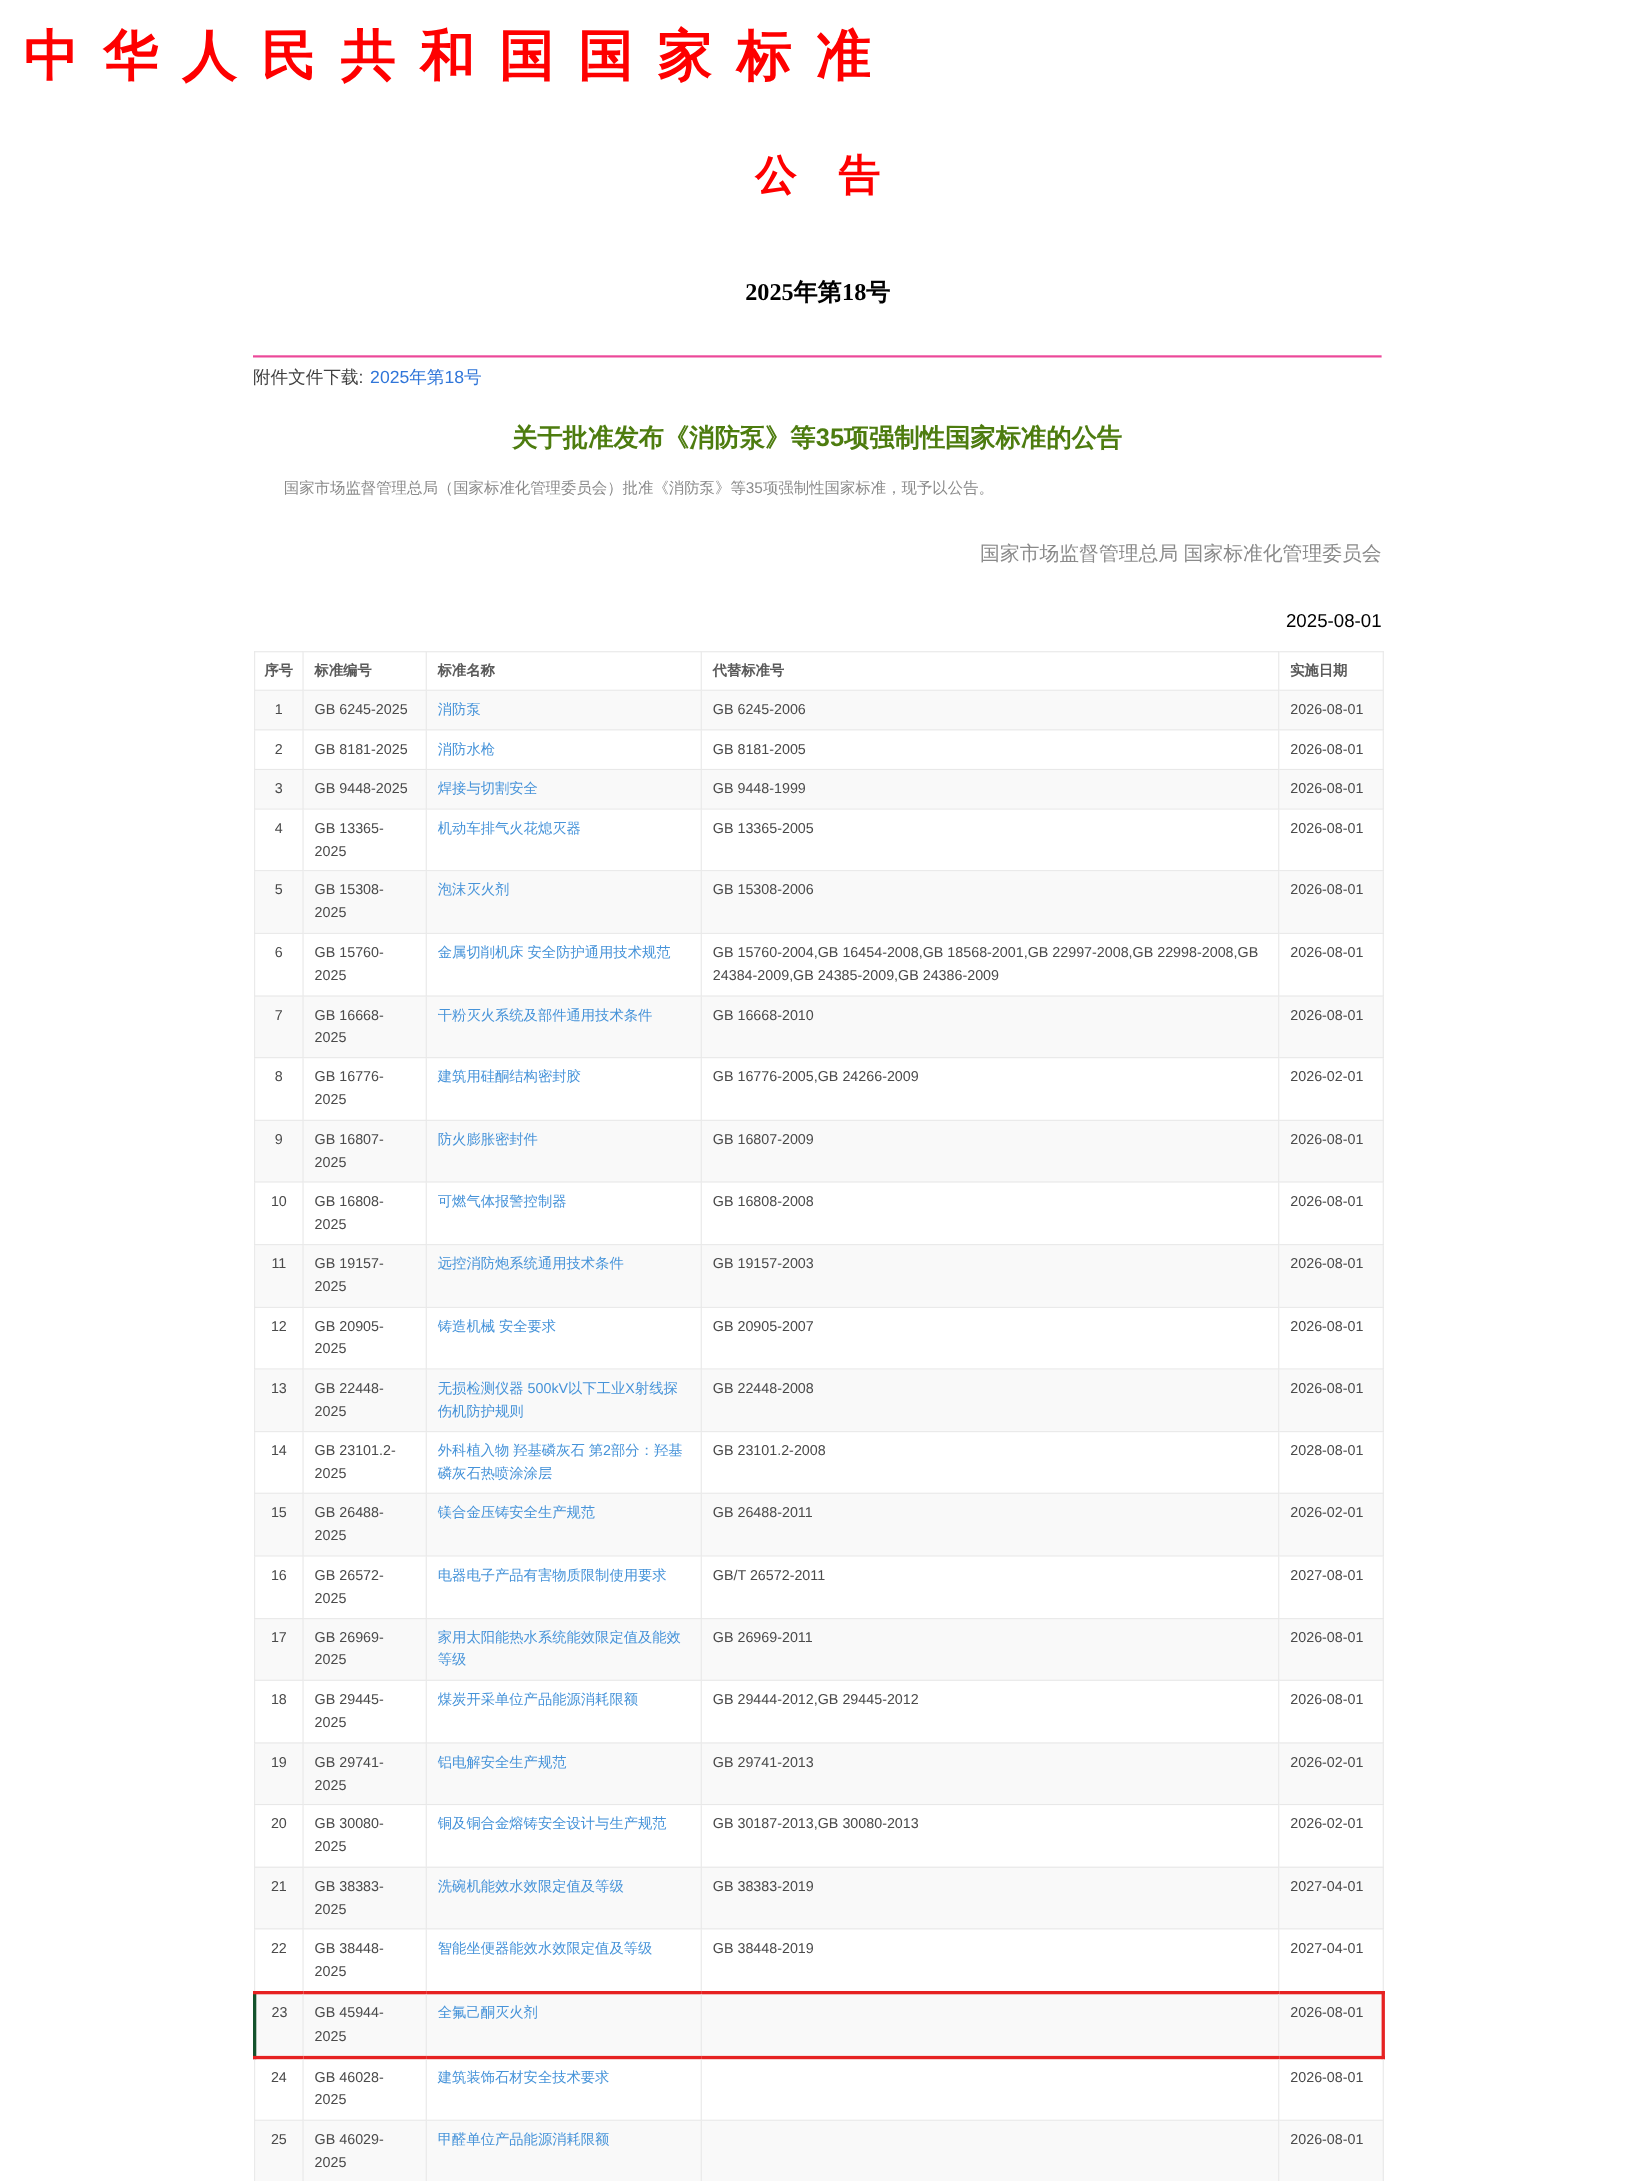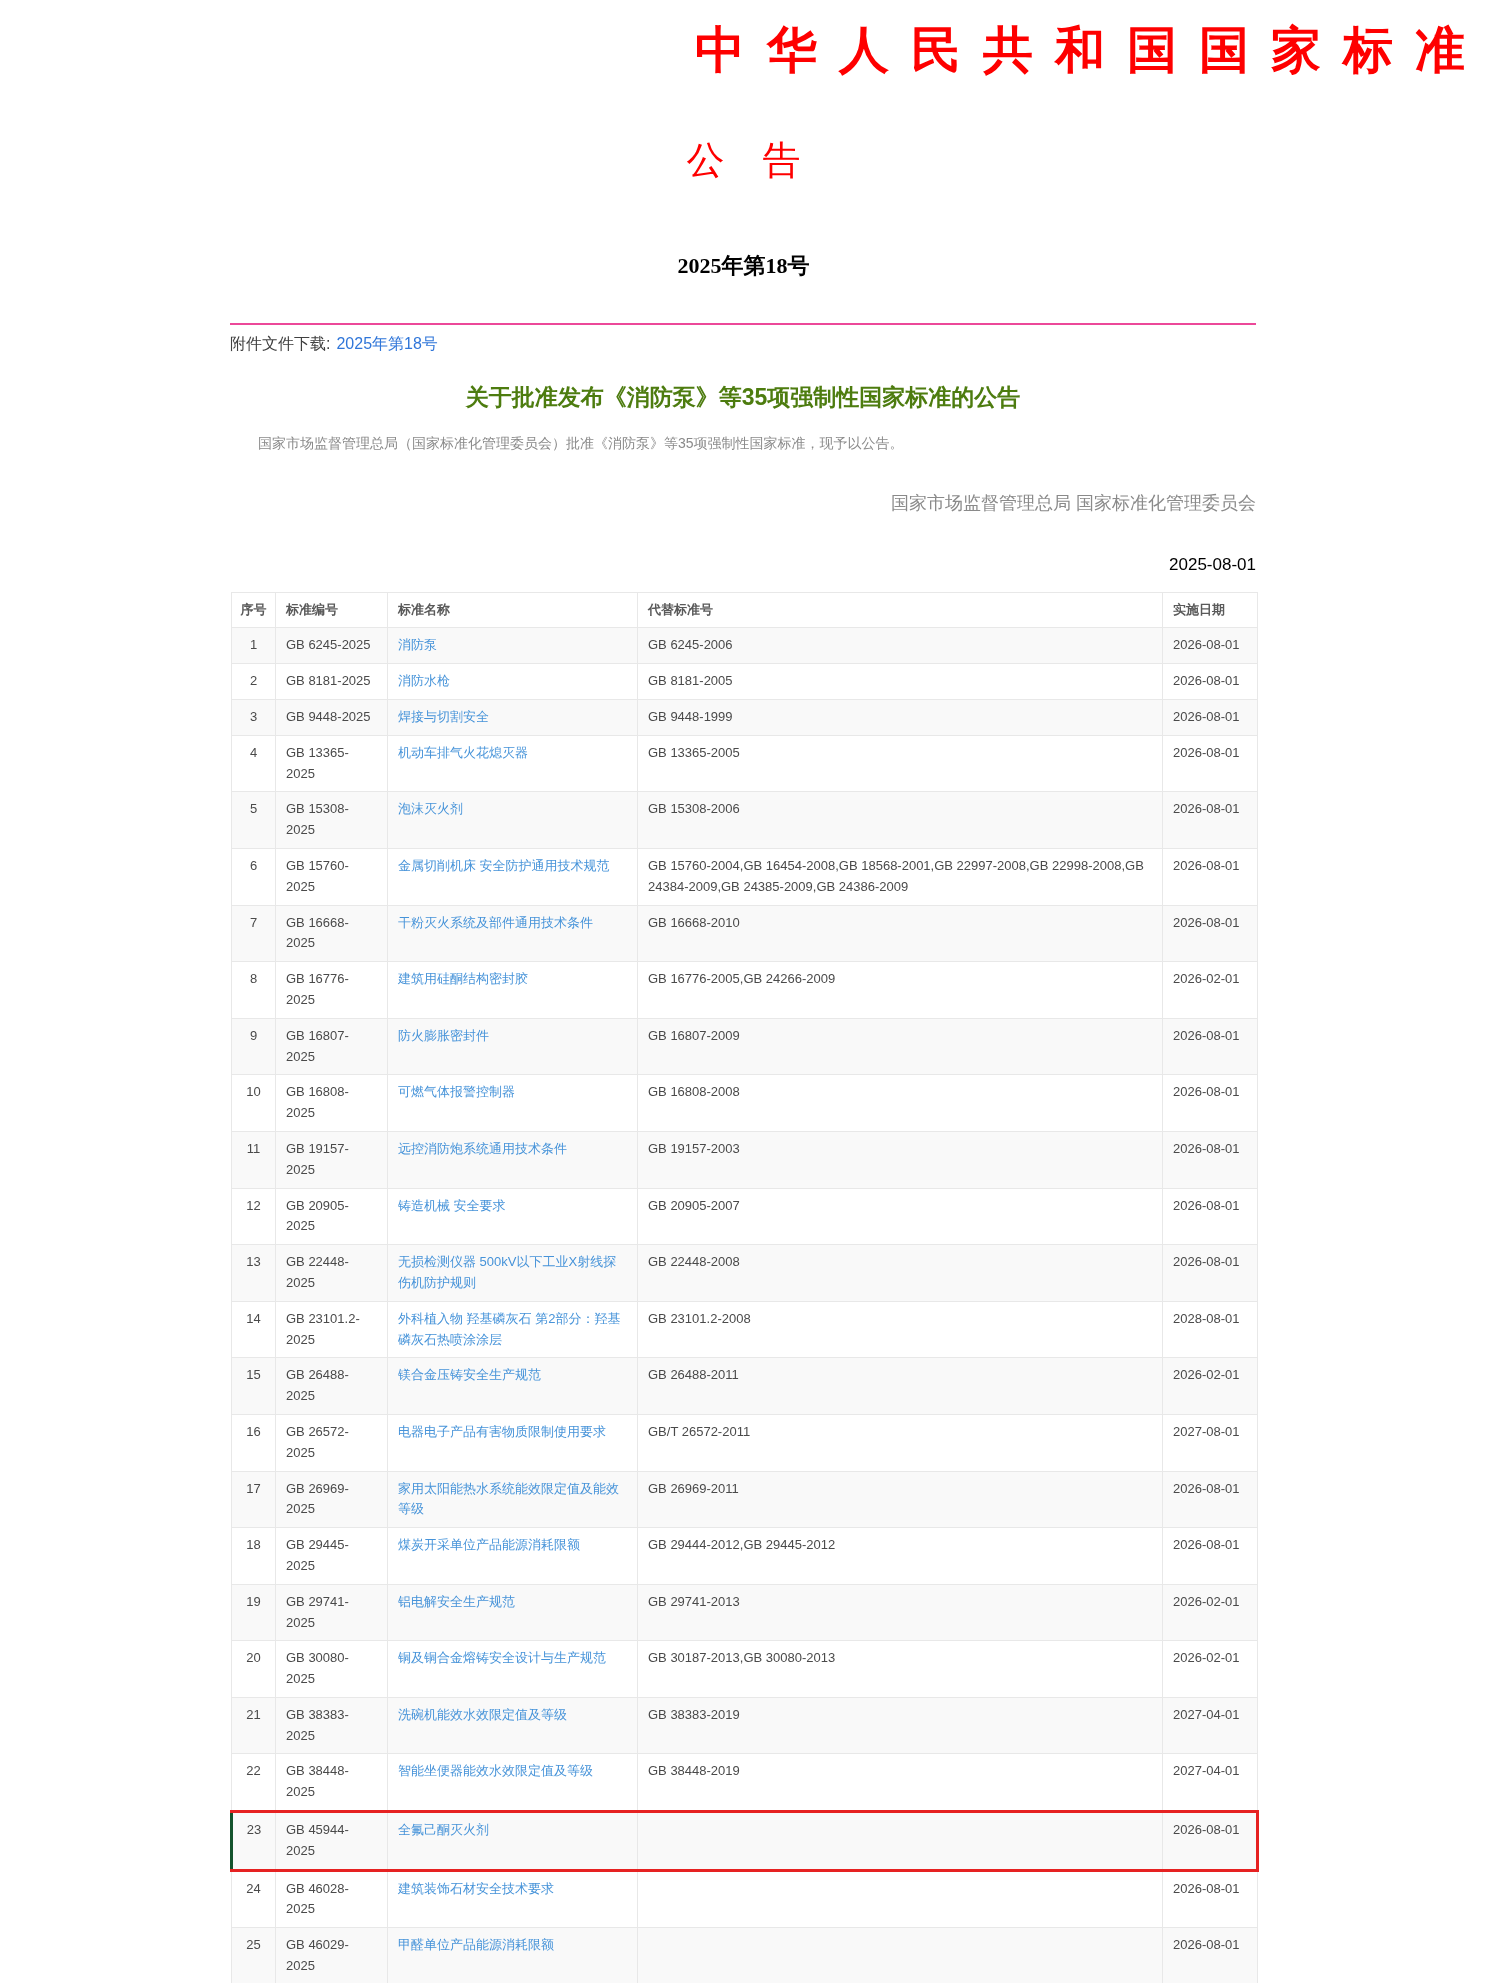--- a/index.html
+++ b/index.html
@@ -2,28 +2,28 @@
 <html><head>
 <meta charset="utf-8">
 <style>
   html,body { margin:0; padding:0; background:#ffffff; }
   .page {
     width:1487px; min-height:1983px; background:#ffffff; position:relative;
     font-family:"Liberation Sans","DejaVu Sans",sans-serif; overflow:hidden;
   }
   .main-title {
     margin:0; padding-top:22px; padding-left:22px;
-    text-align:right; color:#fe0000;
+    text-align:left; color:#fe0000;
     font-family:"Liberation Serif","DejaVu Serif",serif;
     font-weight:bold; font-size:50px; letter-spacing:22px; line-height:1.15;
   }
   .subtitle {
     margin-top:58px; text-align:center; color:#fe0000;
     font-family:"Liberation Serif","DejaVu Serif",serif;
-    font-weight:normal; font-size:38px; line-height:1.2;
+    font-weight:bold; font-size:38px; line-height:1.2;
   }
   .issue-no {
     margin-top:70px; text-align:center; color:#000000;
     font-family:"Liberation Serif","DejaVu Serif",serif;
     font-weight:bold; font-size:22px; line-height:1.2;
   }
   .content { width:1026px; margin:44px 0 0 230px; }
   .attachment-bar {
     border-top:2px solid #ec4899; padding-top:8px;
     font-size:16px; color:#404040; line-height:1.4;

